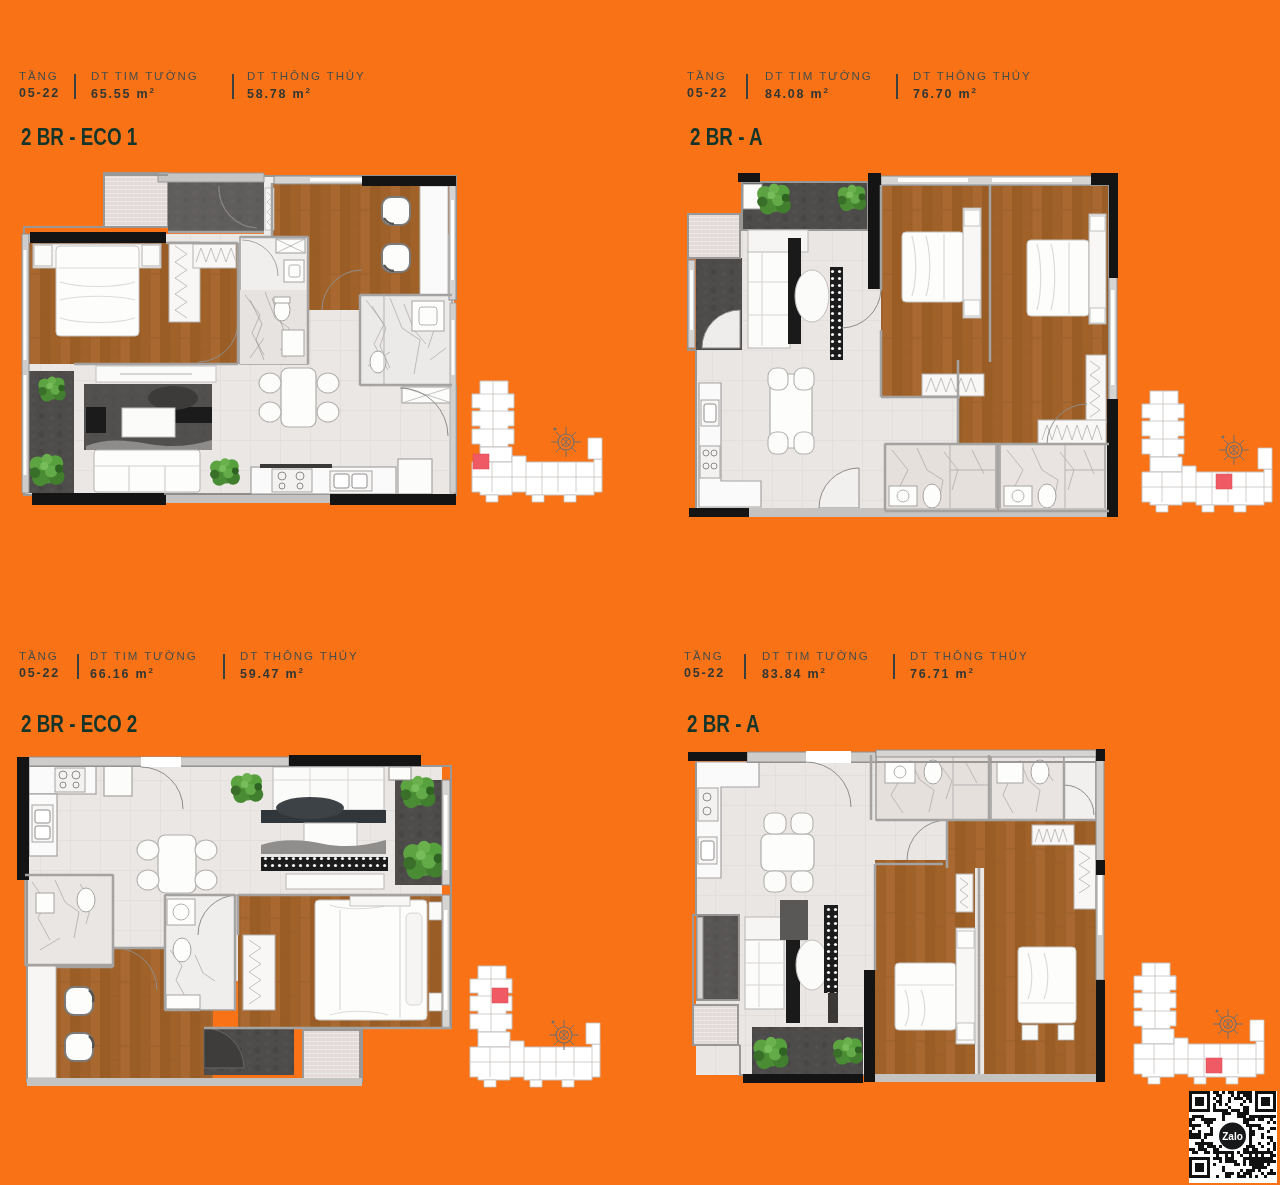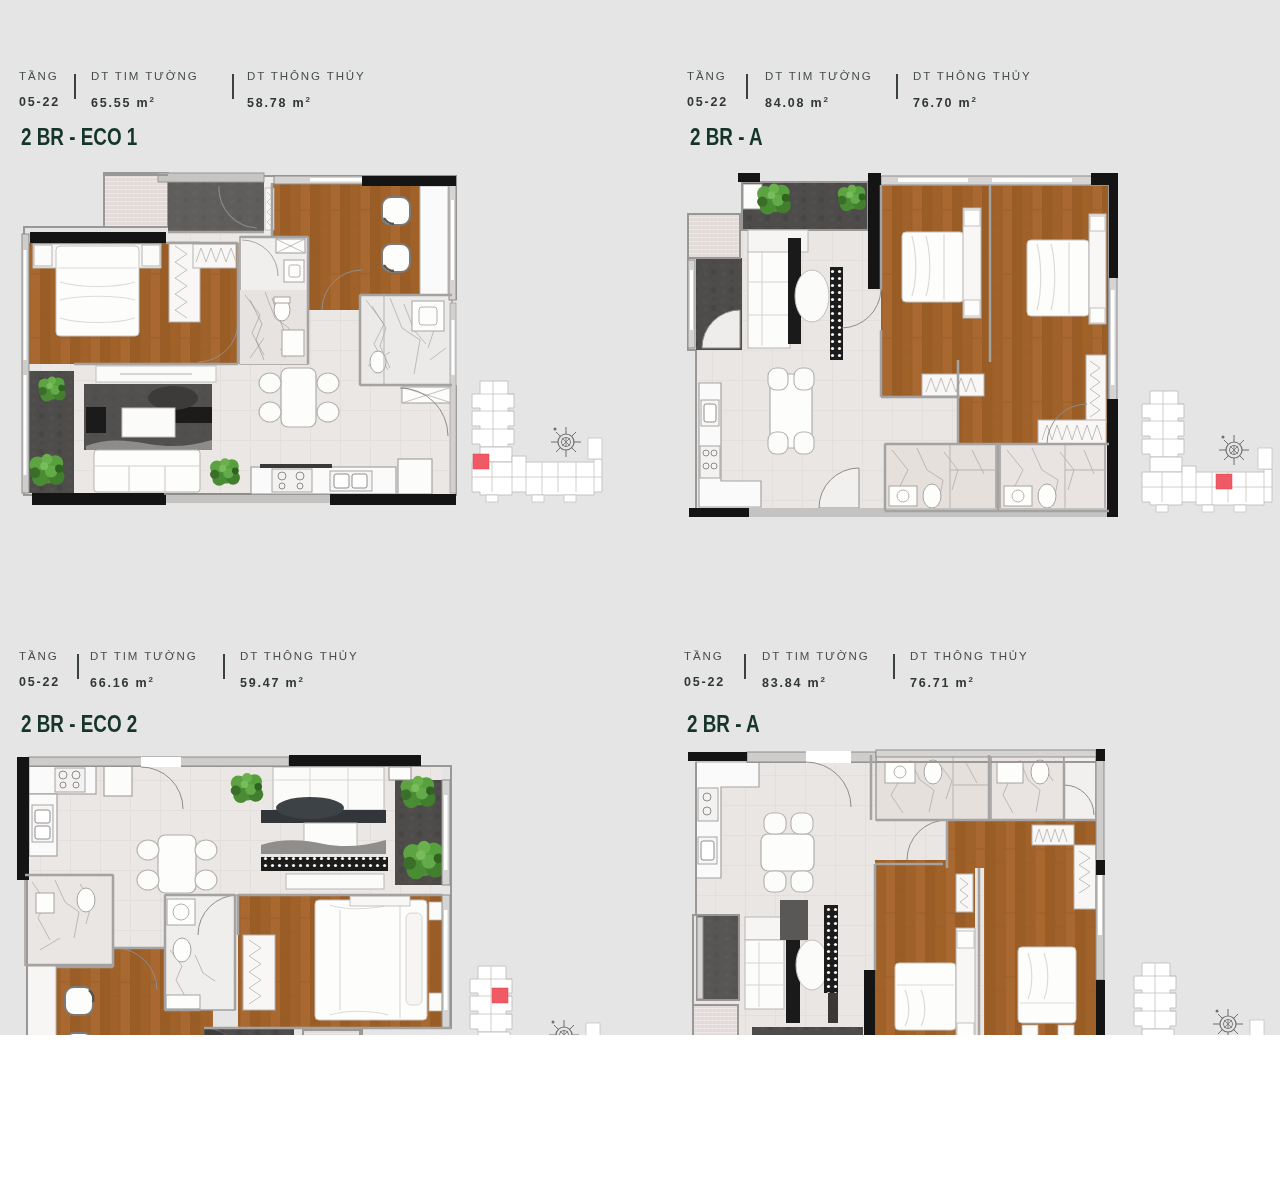--- a/index.html
+++ b/index.html
@@ -1,16 +1,16 @@
 <!DOCTYPE html>
 <html><head><meta charset="utf-8"><style>
 html,body{margin:0;padding:0}
-#page{position:relative;width:1280px;height:1035px;background:#e5e5e5;font-family:"Liberation Sans",sans-serif;overflow:hidden}
+#page{position:relative;width:1280px;height:1185px;background:#f97316;font-family:"Liberation Sans",sans-serif;overflow:hidden}
 .lbl{font-size:11.5px;letter-spacing:1.9px;color:#454d4c;white-space:nowrap}
-.val{font-size:12.5px;font-weight:bold;letter-spacing:1.8px;color:#303735;white-space:nowrap;margin-top:13px}
+.val{font-size:12.5px;font-weight:bold;letter-spacing:1.8px;color:#303735;white-space:nowrap;margin-top:4px}
 .val sup{font-size:8px}
 .sep{position:absolute;width:2px;background:#3a413f}
 .title{position:absolute;font-size:23px;font-weight:bold;color:#16352a;letter-spacing:0px;white-space:nowrap;transform:scaleX(0.82);transform-origin:0 0}
 .hdr{position:absolute}
 svg{position:absolute;display:block}
 </style></head>
 <body>
 <div id="page">
 
 <div class="hdr" style="left:19px;top:70px">

